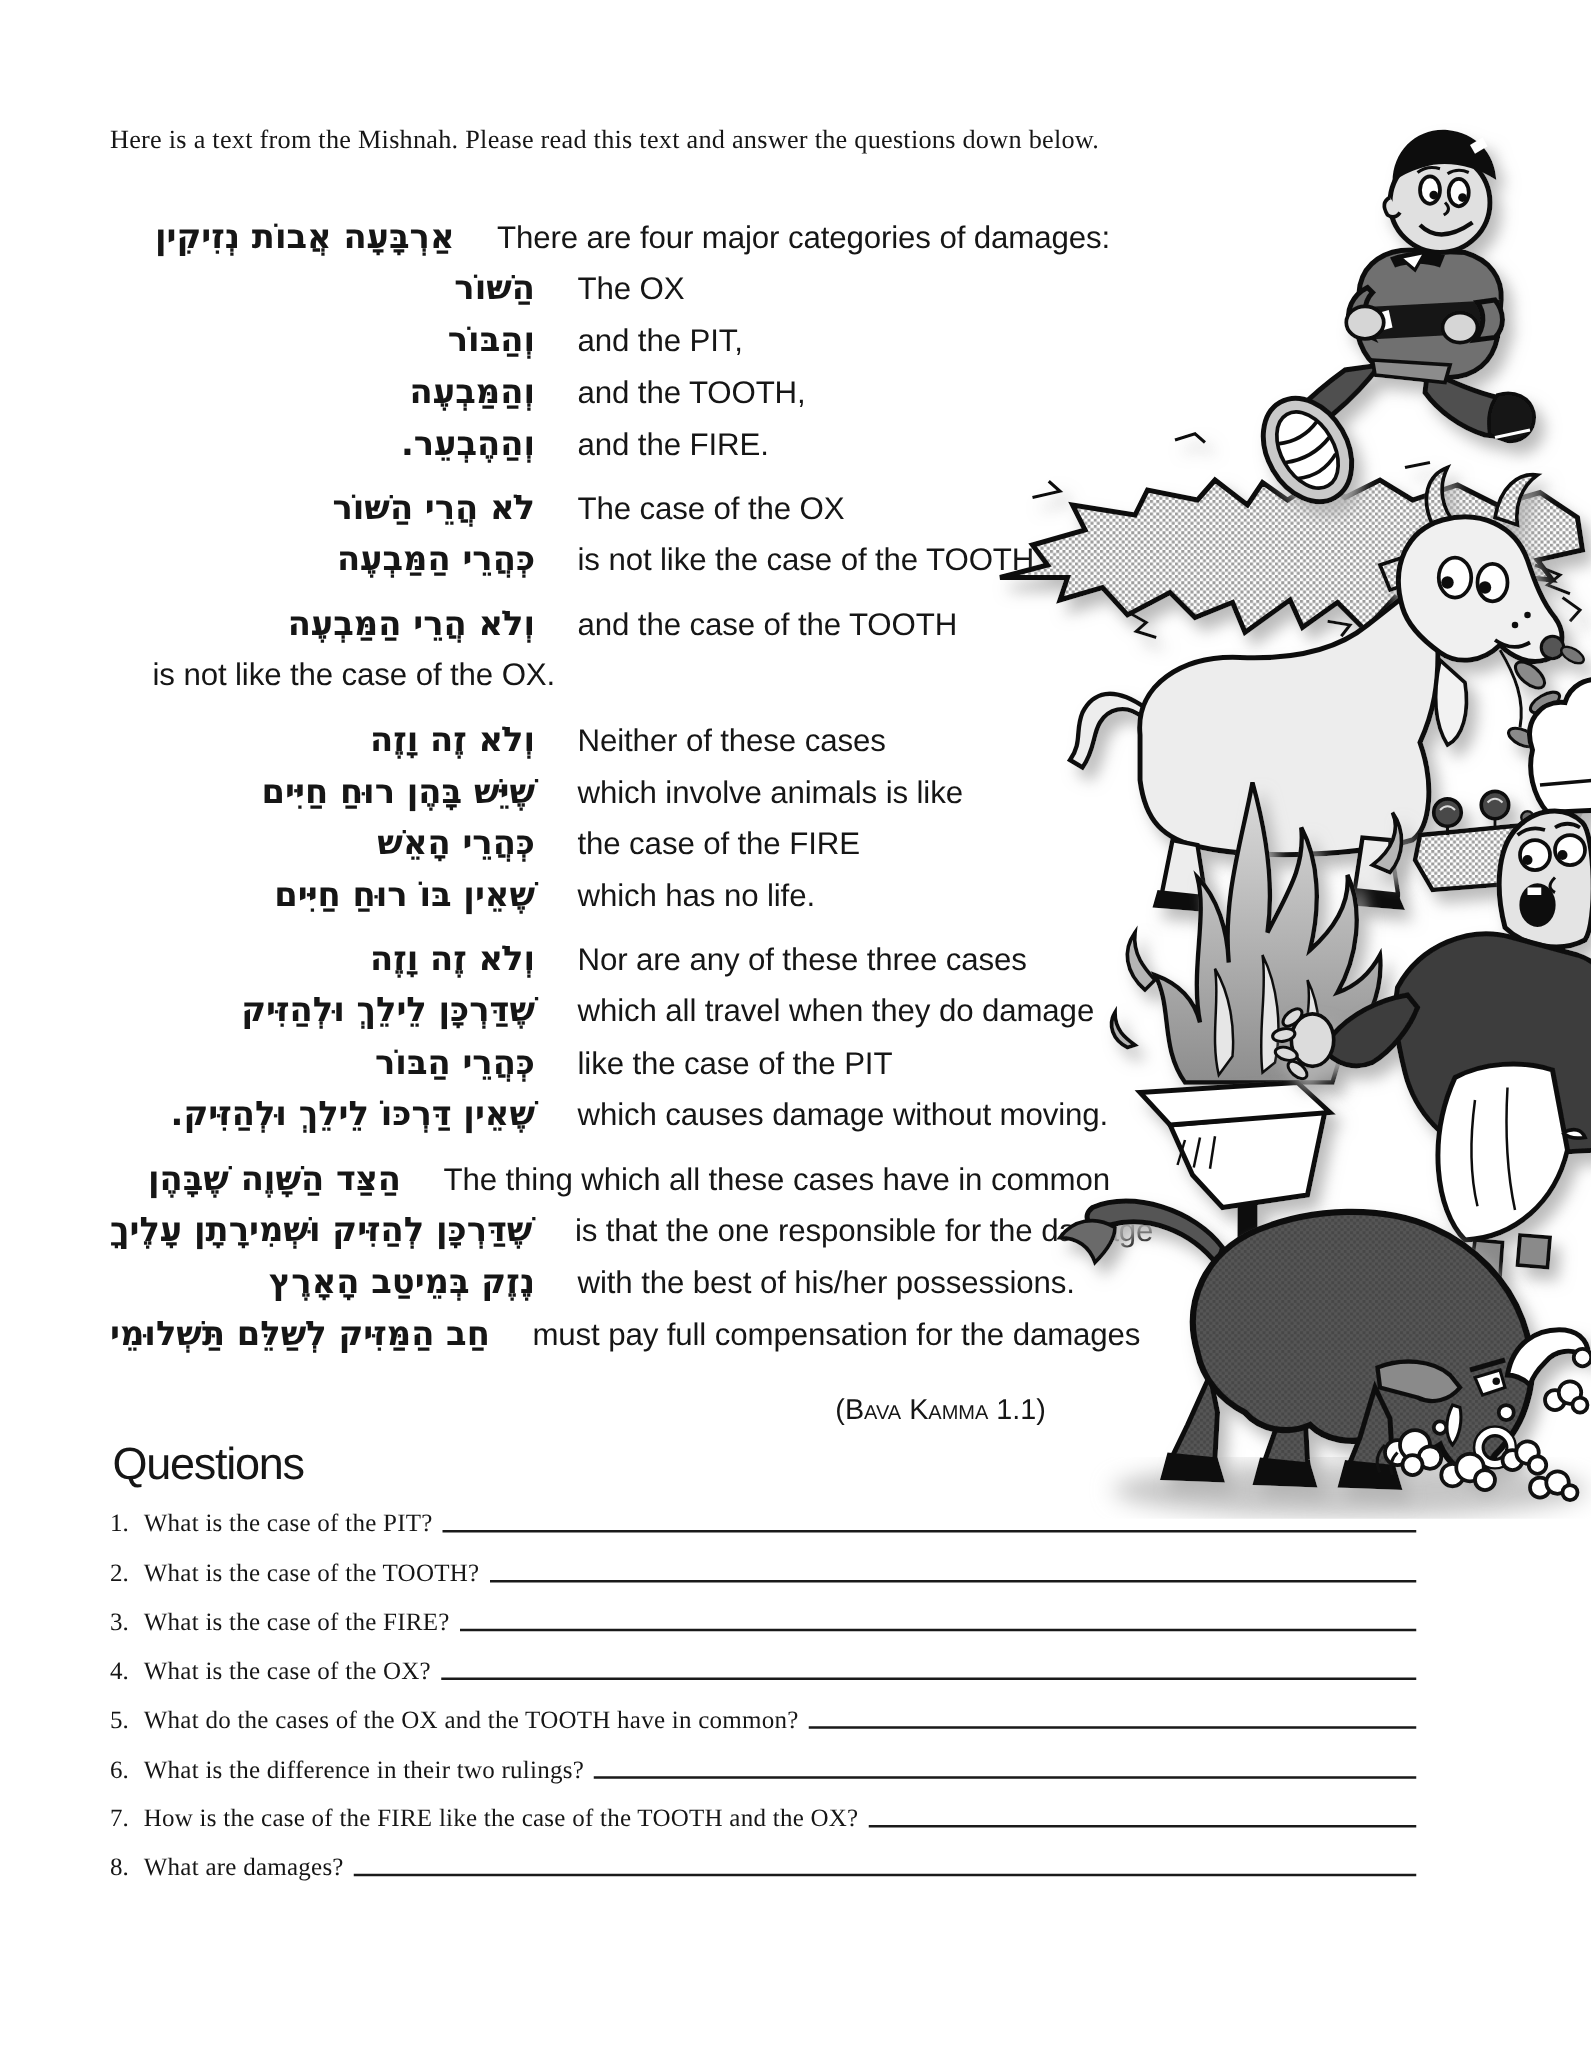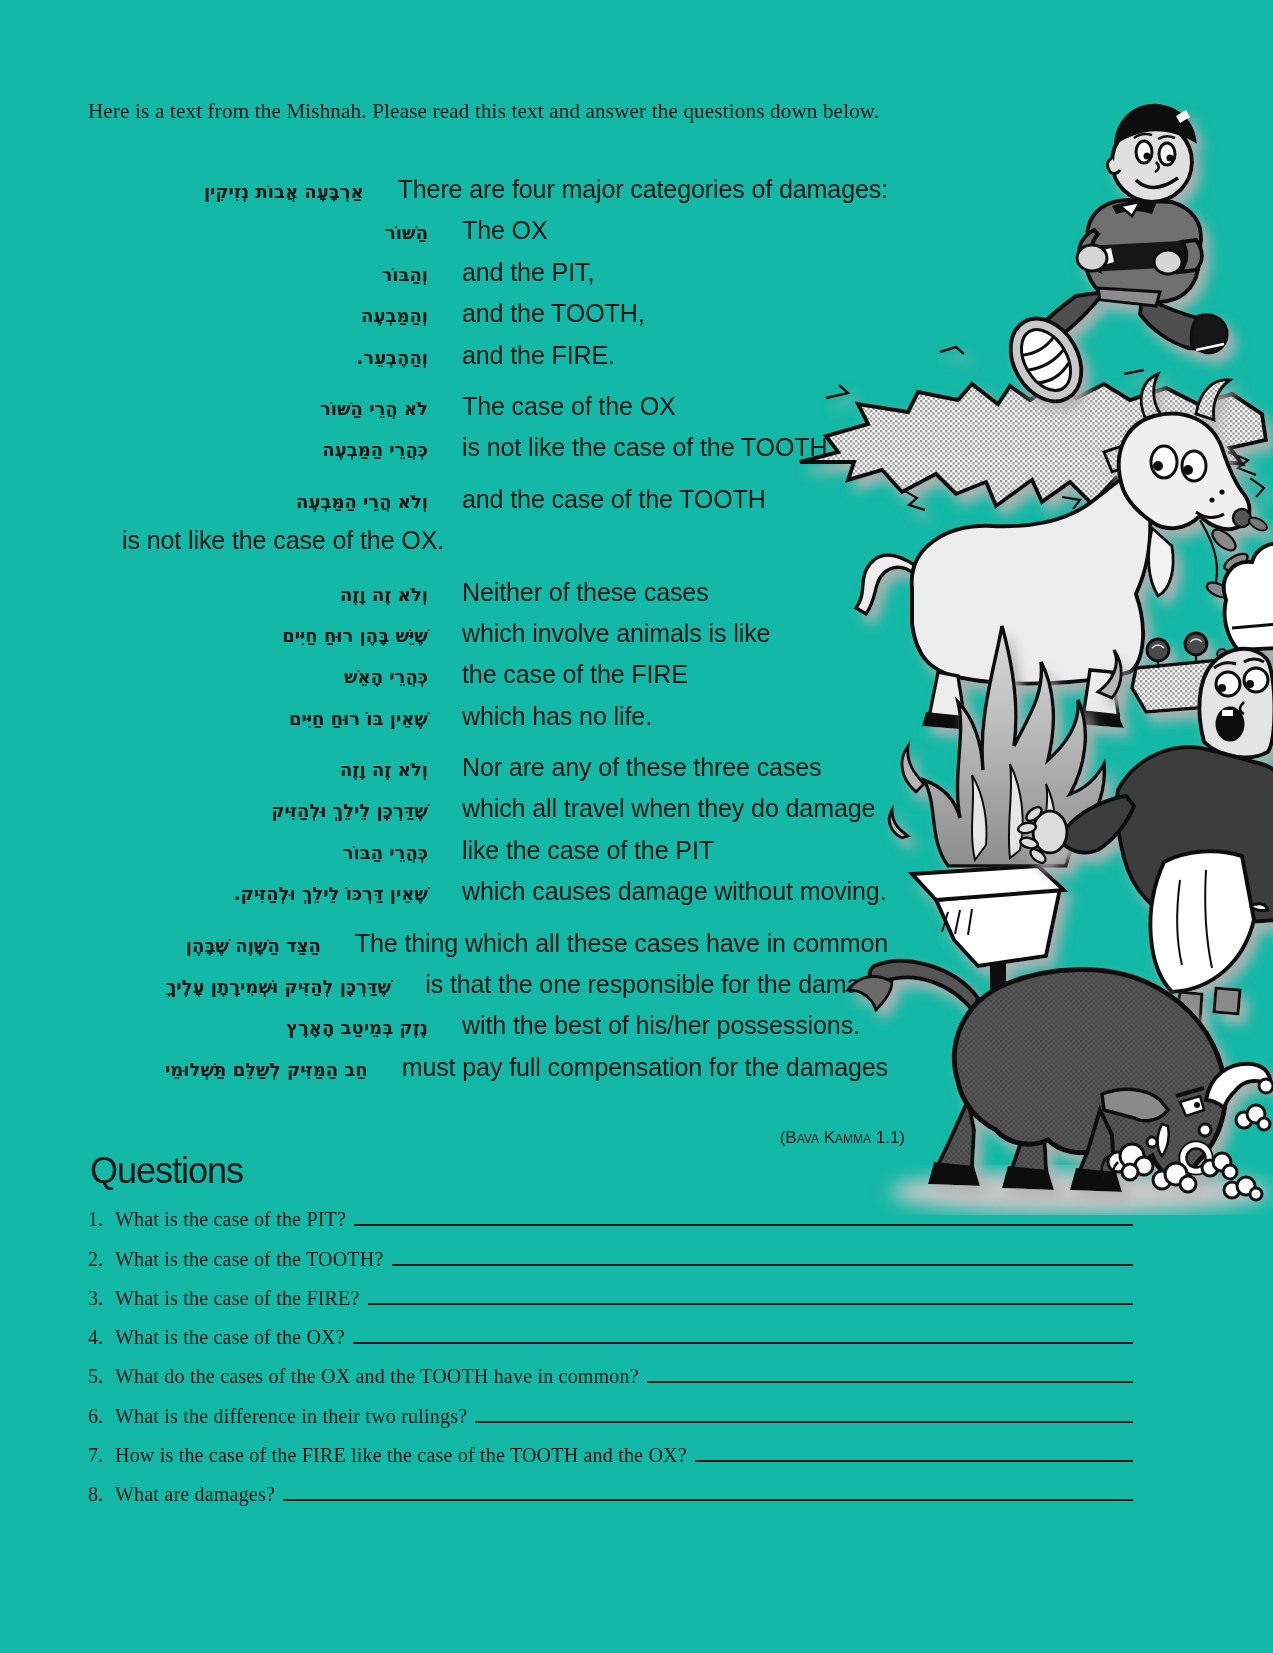--- a/index.html
+++ b/index.html
@@ -1,27 +1,27 @@
 <!DOCTYPE html>
 <html><head>
 <meta charset="utf-8">
 <style>
   html,body{margin:0;padding:0;background:#e8e8e8;}
-  .page{position:relative;width:1273px;height:1653px;background:#14b8a6;margin:0 auto;
+  .page{position:relative;width:1273px;height:1653px;background:#ffffff;margin:0 auto;
         overflow:hidden;font-family:"Liberation Serif",serif;color:#161616;}
   .intro{position:absolute;left:88px;top:99px;width:900px;font-size:21px;letter-spacing:.2px;}
   .mishnah{position:absolute;left:88px;top:169px;width:800px;}
   .m-group{margin-bottom:10px;}
   .m-line{display:flex;align-items:baseline;line-height:41.4px;height:41.4px;}
   .he{width:340px;text-align:right;direction:rtl;font-family:"DejaVu Sans",sans-serif;
-      font-weight:700;font-size:18px;white-space:nowrap;}
+      font-weight:700;font-size:27px;white-space:nowrap;}
   .en{margin-left:34px;font-family:"Liberation Sans",sans-serif;font-size:25px;
       white-space:nowrap;letter-spacing:-.1px;}
-  .attribution{position:absolute;left:600px;top:1114px;width:305px;text-align:right;
-      font-family:"Liberation Sans",sans-serif;font-variant:small-caps;font-size:17px;margin-top:14px;}
+  .attribution{position:absolute;left:600px;top:1114px;width:305px;text-align:center;
+      font-family:"Liberation Sans",sans-serif;font-variant:small-caps;font-size:23px;}
   .q-title{position:absolute;left:90px;top:1150px;font-family:"Liberation Sans",sans-serif;
       font-weight:400;font-size:36px;letter-spacing:-1px;}
   .q-list{position:absolute;left:88px;top:1192px;width:1045px;}
   .q-row{display:flex;align-items:flex-end;height:39.3px;}
   .q-num{width:27px;font-size:20px;flex:0 0 auto;}
   .q-text{font-size:20px;white-space:nowrap;padding-right:8px;flex:0 0 auto;letter-spacing:.2px;}
   .q-blank{flex:1 1 auto;border-bottom:2px solid #1a1a1a;height:1px;margin-bottom:5px;}
   .art{position:absolute;left:770px;top:95px;width:503px;height:1120px;}
 </style>
 </head>

